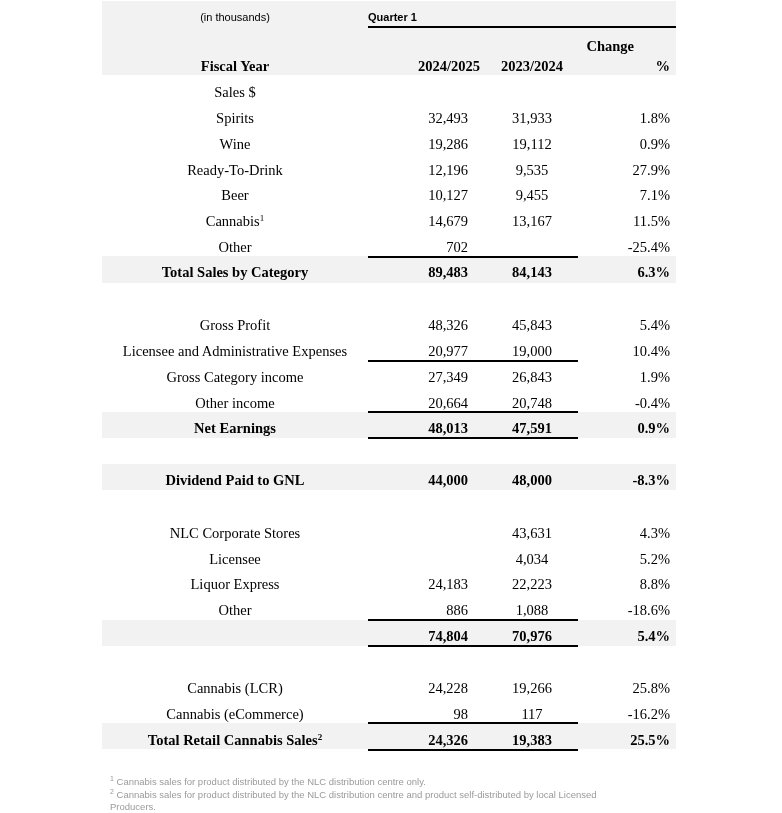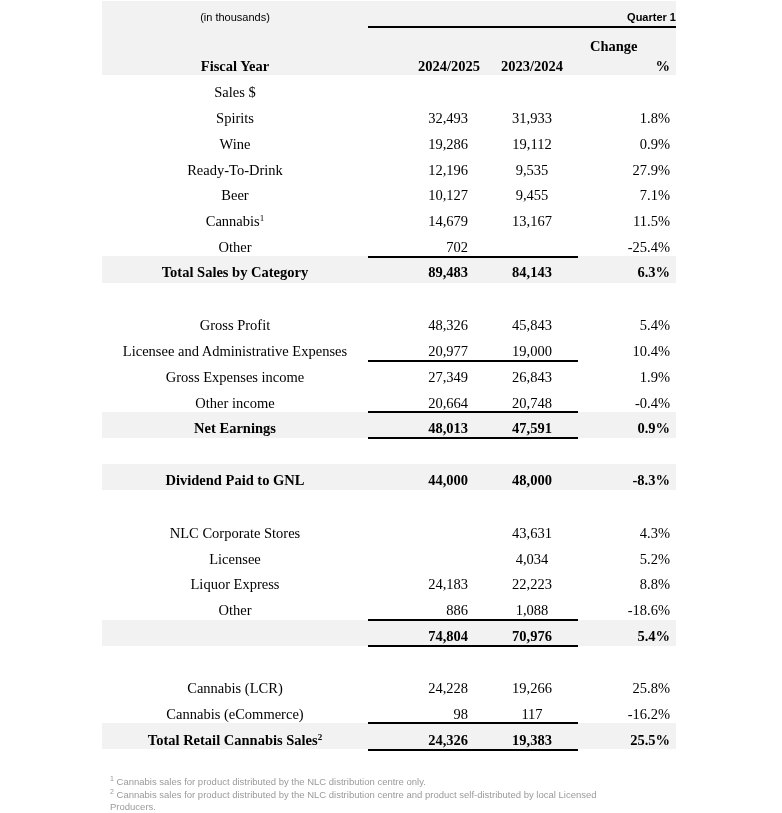--- a/index.html
+++ b/index.html
@@ -17,23 +17,23 @@
   .hdr-sans { font-family: Liberation Sans, sans-serif; font-size: 11px; }
   sup { font-size: 9px; line-height: 0; vertical-align: 5px; }
   .foot { position: absolute; left: 110px; font-family: "Liberation Sans", sans-serif; font-size: 9.5px; color: #9a9a9a; line-height: 12px; width: 540px; }
   .foot sup { font-size: 7px; vertical-align: 4px; }
 </style>
 </head>
 <body>
 
 <div class="band" style="top:1px;height:74px;"></div>
 <div class="cell hdr-sans" style="position:absolute;left:102px;top:4px;width:266px;text-align:center;">(in thousands)</div>
-<div class="cell hdr-sans bold" style="position:absolute;left:368px;top:4px;width:308px;text-align:right;">Quarter 1</div>
+<div class="cell hdr-sans bold" style="position:absolute;left:368px;top:4px;width:308px;text-align:left;">Quarter 1</div>
 <div class="uline" style="top:26px;width:308px;"></div>
-<div class="cell bold" style="position:absolute;left:590px;top:36px;width:86px;text-align:left;height:20px;line-height:20px;">Change</div>
+<div class="cell bold" style="position:absolute;left:548px;top:36px;width:86px;text-align:right;height:20px;line-height:20px;">Change</div>
 <div class="row" style="top:53px;">
   <div class="cell lbl bold">Fiscal Year</div>
   <div class="cell c1 bold" style="width:112px;">2024/2025</div>
   <div class="cell c2 bold">2023/2024</div>
   <div class="cell c3 bold">%</div>
 </div>
 
 <div class="row" style="top:79px;">
   <div class="cell lbl">Sales $</div>
 </div>
@@ -89,21 +89,21 @@
   <div class="cell c3">5.4%</div>
 </div>
 <div class="row" style="top:338px;">
   <div class="cell lbl">Licensee and Administrative Expenses</div>
   <div class="cell c1">20,977</div>
   <div class="cell c2">19,000</div>
   <div class="cell c3">10.4%</div>
 </div>
 <div class="uline" style="top:360px;"></div>
 <div class="row" style="top:364px;">
-  <div class="cell lbl">Gross Expenses income</div>
+  <div class="cell lbl">Gross Category income</div>
   <div class="cell c1">27,349</div>
   <div class="cell c2">26,843</div>
   <div class="cell c3">1.9%</div>
 </div>
 <div class="row" style="top:390px;">
   <div class="cell lbl">Other income</div>
   <div class="cell c1">20,664</div>
   <div class="cell c2">20,748</div>
   <div class="cell c3">-0.4%</div>
 </div>

